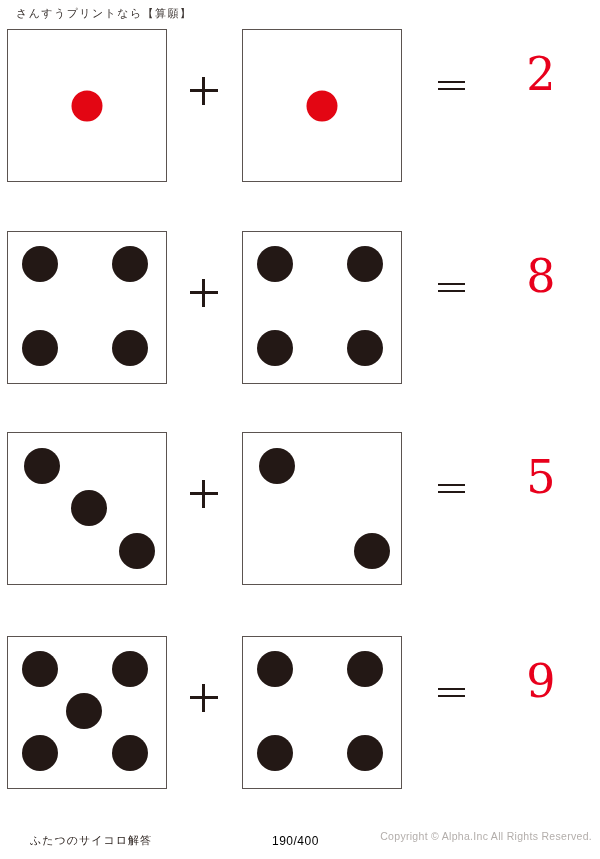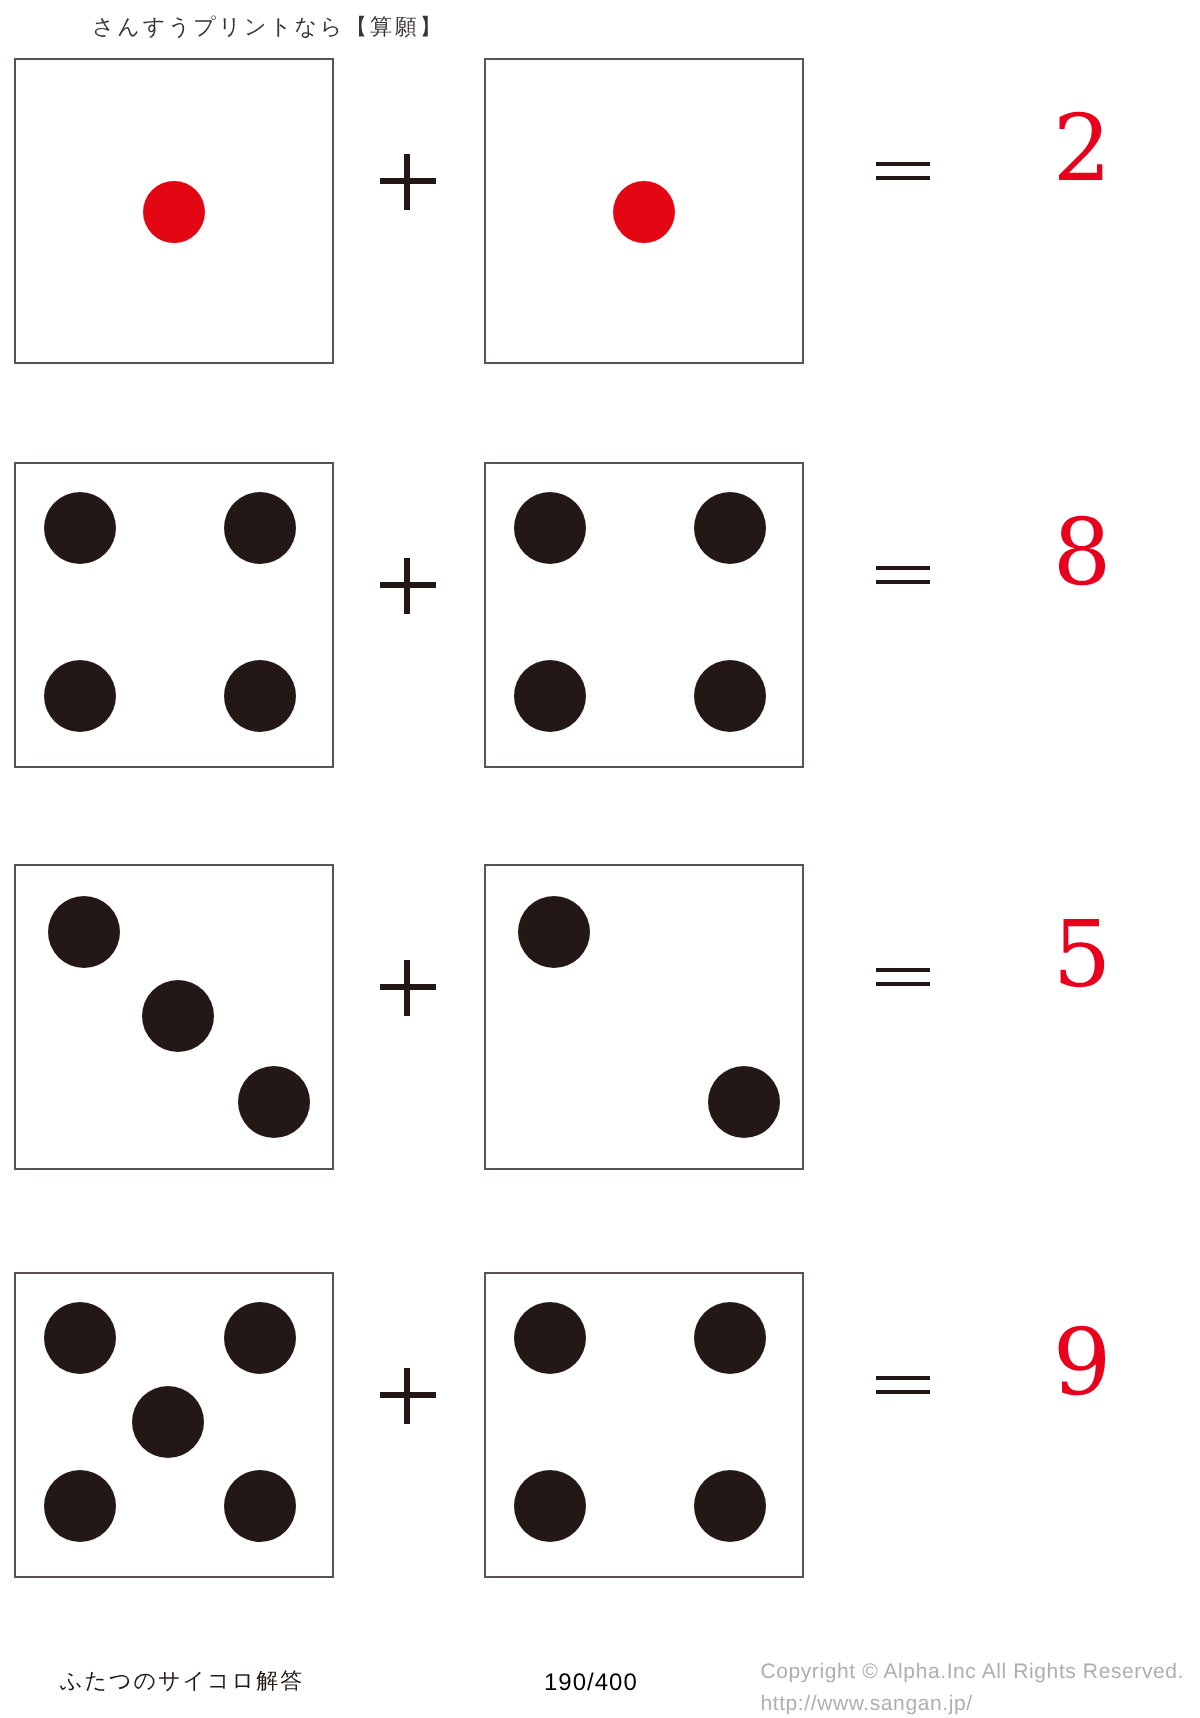--- a/index.html
+++ b/index.html
@@ -11,21 +11,21 @@
     height: 859px;
     background: #ffffff;
     font-family: "Liberation Sans", sans-serif;
     position: relative;
     overflow: hidden;
   }
 
   
   .header {
     position: absolute;
-    left: 46px;
+    left: 16px;
     top: 6px;
     font-size: 11px;
     letter-spacing: 1.4px;
     color: #3a3330;
     white-space: nowrap;
   }
 
   
   .sheet {
     position: absolute;
@@ -266,14 +266,13 @@
   </div>
 
 </div>
 
 <div class="footer-title">ふたつのサイコロ解答</div>
 
 <div class="footer-page">190/400</div>
 
 <div class="footer-copy">
   <span>Copyright ©  Alpha.Inc All Rights Reserved.</span>
-  <span class="footer-url">http://www.sangan.jp/</span>
 </div>
 
 </body></html>

